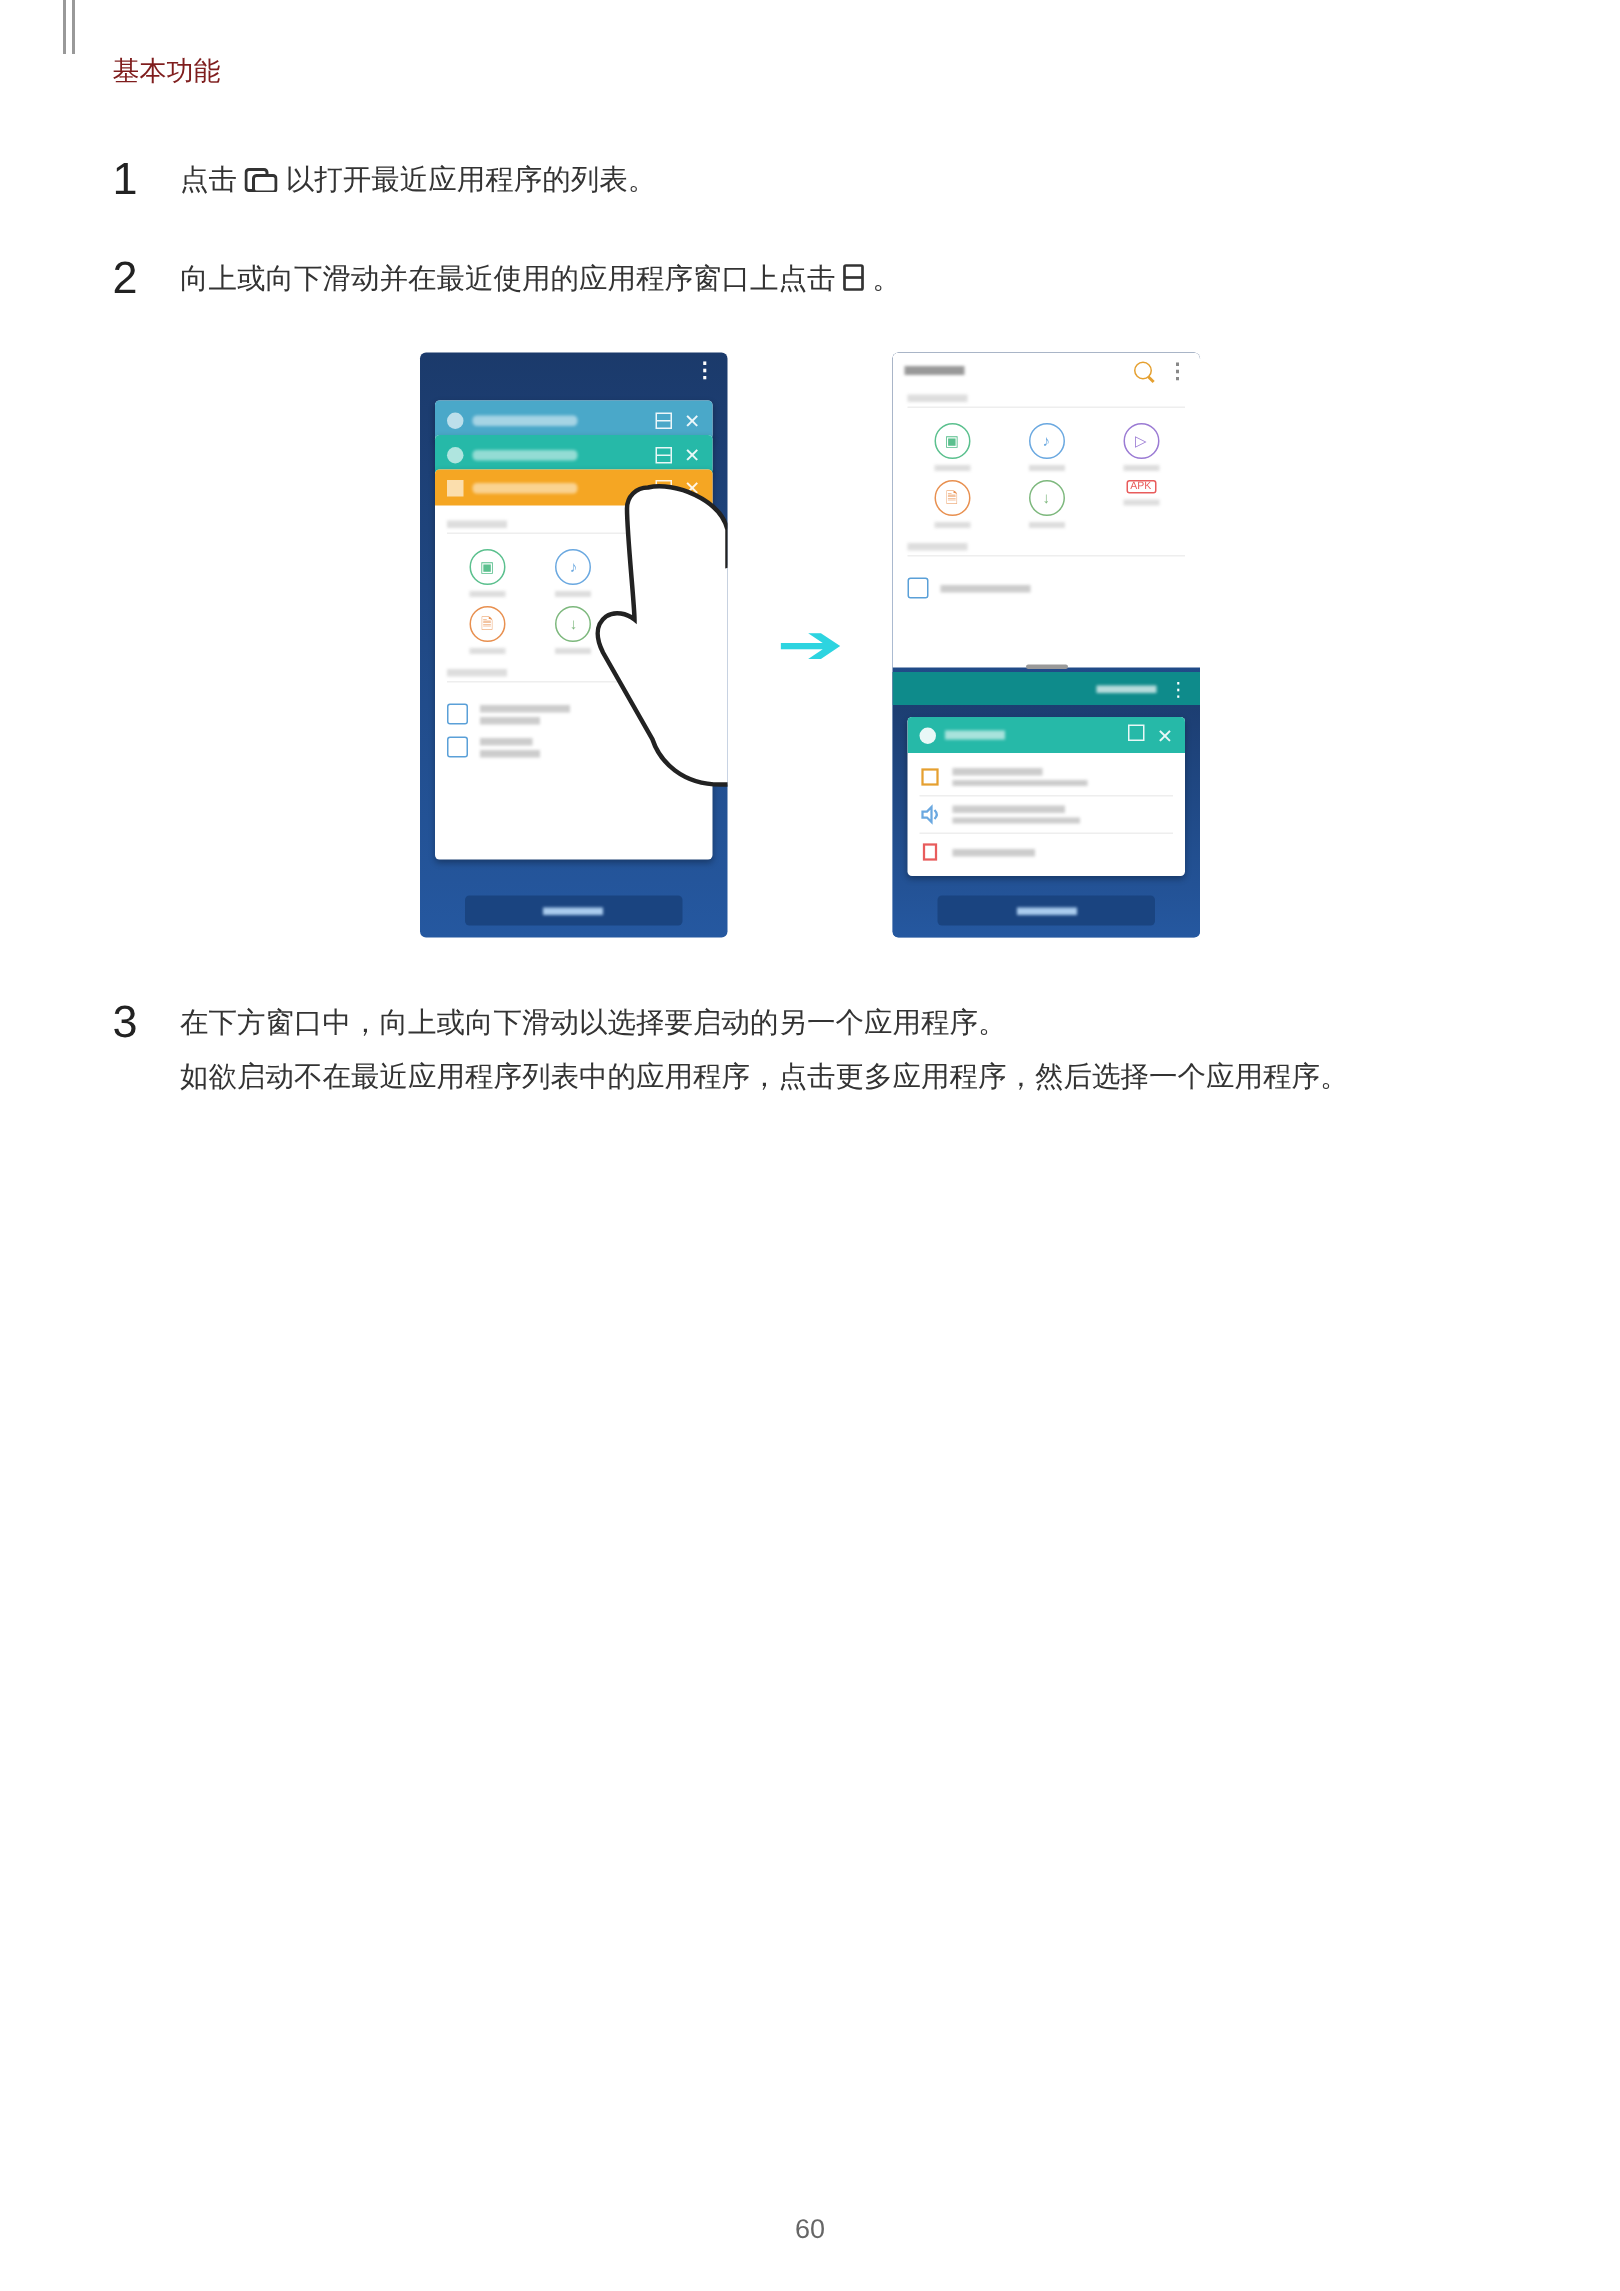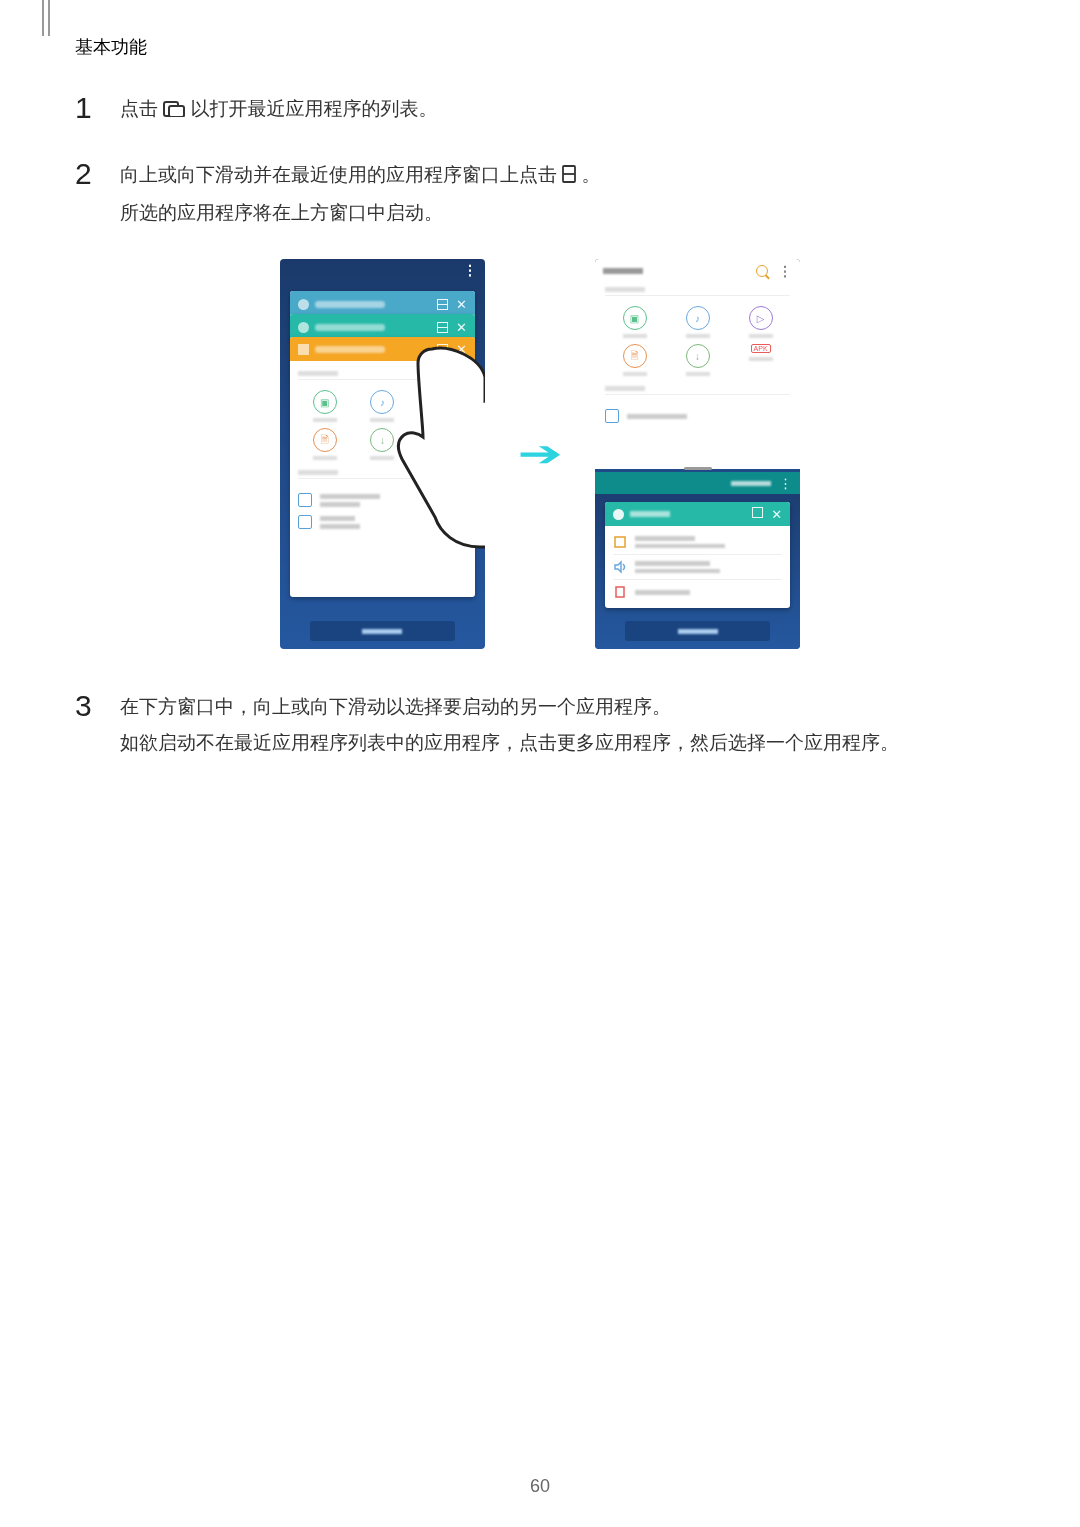--- a/index.html
+++ b/index.html
@@ -1,19 +1,19 @@
 <!DOCTYPE html>
 <html><head>
 <meta charset="utf-8">
 <style>
   * { box-sizing: border-box; margin: 0; padding: 0; }
   body { width: 1080px; height: 1527px; background: #fff; font-family: "Microsoft YaHei", "SimSun", sans-serif; color: #333; position: relative; }
   .page { padding: 35px 75px 0 75px; position: relative; }
   .side-tab { position: absolute; left: 42px; top: 0; width: 8px; height: 36px; border-left: 2px solid #999; border-right: 2px solid #999; }
-  .breadcrumb { font-size: 18px; color: #000000; margin-bottom: 32px; }
+  .breadcrumb { font-size: 18px; color: #7f1d1d; margin-bottom: 44px; }
   .section-title { font-size: 32px; color: #2a7fb8; font-weight: bold; margin-bottom: 40px; }
   .step { display: flex; align-items: flex-start; margin-bottom: 28px; }
   .step-num { font-size: 30px; font-weight: 300; color: #222; width: 45px; flex-shrink: 0; line-height: 1.1; font-family: "Segoe UI Light", sans-serif; }
   .step-body { flex: 1; font-size: 19px; color: #333; line-height: 1.9; }
   .step-body .inline-icon { display: inline-block; vertical-align: -2px; }
   .bold { font-weight: normal; }
   .screenshots { display: flex; justify-content: center; align-items: center; gap: 40px; margin: 20px 0 40px 0; }
   .phone { width: 205px; height: 390px; background: linear-gradient(180deg, #1b3a6b 0%, #2558a0 100%); border-radius: 4px; position: relative; overflow: hidden; }
   .phone .topbar { height: 22px; display: flex; justify-content: flex-end; align-items: center; padding-right: 8px; }
   .phone .dots { color: #fff; font-size: 14px; font-weight: bold; }
@@ -103,21 +103,20 @@
     <div class="step-body">
       <span>向上或向下滑动并在最近使用的应用程序窗口上点击 </span>
       <span class="inline-icon">
         <svg width="14" height="18" viewBox="0 0 14 18">
             <rect x="1" y="1" width="12" height="16" rx="1" fill="none" stroke="#333" stroke-width="1.8"></rect>
             <line x1="1" y1="9" x2="13" y2="9" stroke="#333" stroke-width="1.8"></line>
           </svg>
       </span>
       <span>。</span>
       <br>
-      <span>所选的应用程序将在上方窗口中启动。</span>
     </div>
   </div>
 
   <div class="screenshots">
 
     <div class="phone">
       <div class="topbar">
           <span class="dots">⋮</span>
         </div>
       <div class="card p1-c1">

